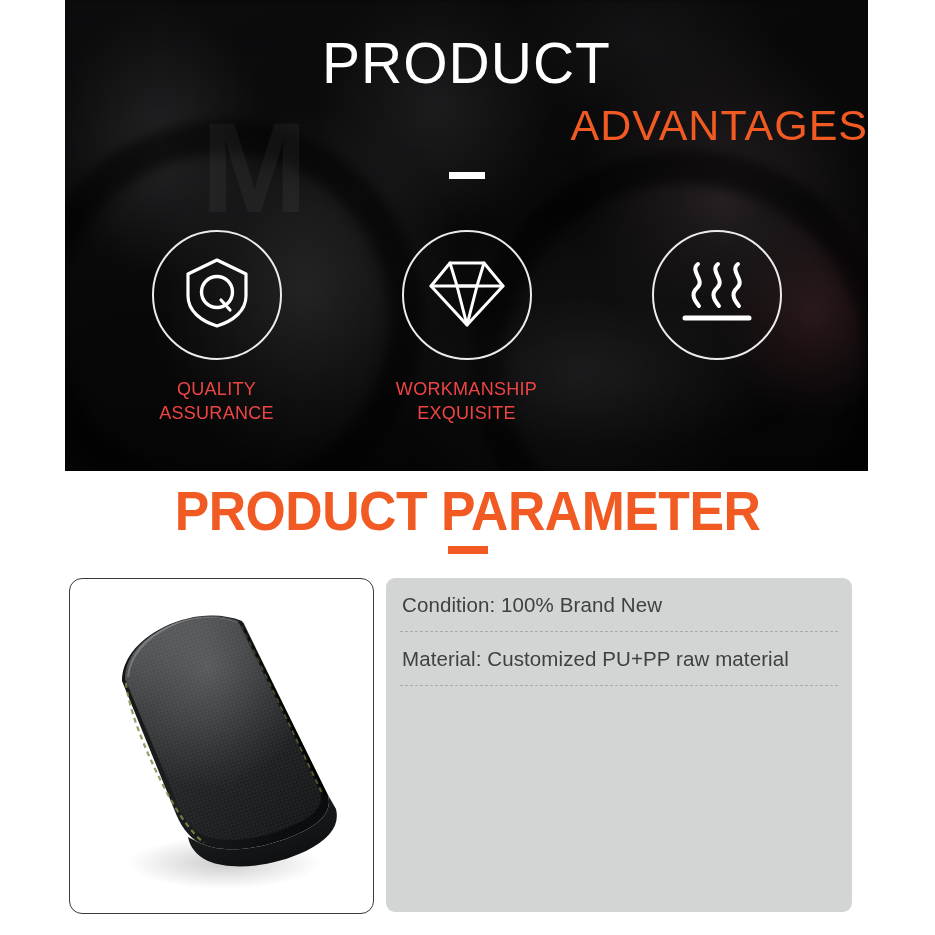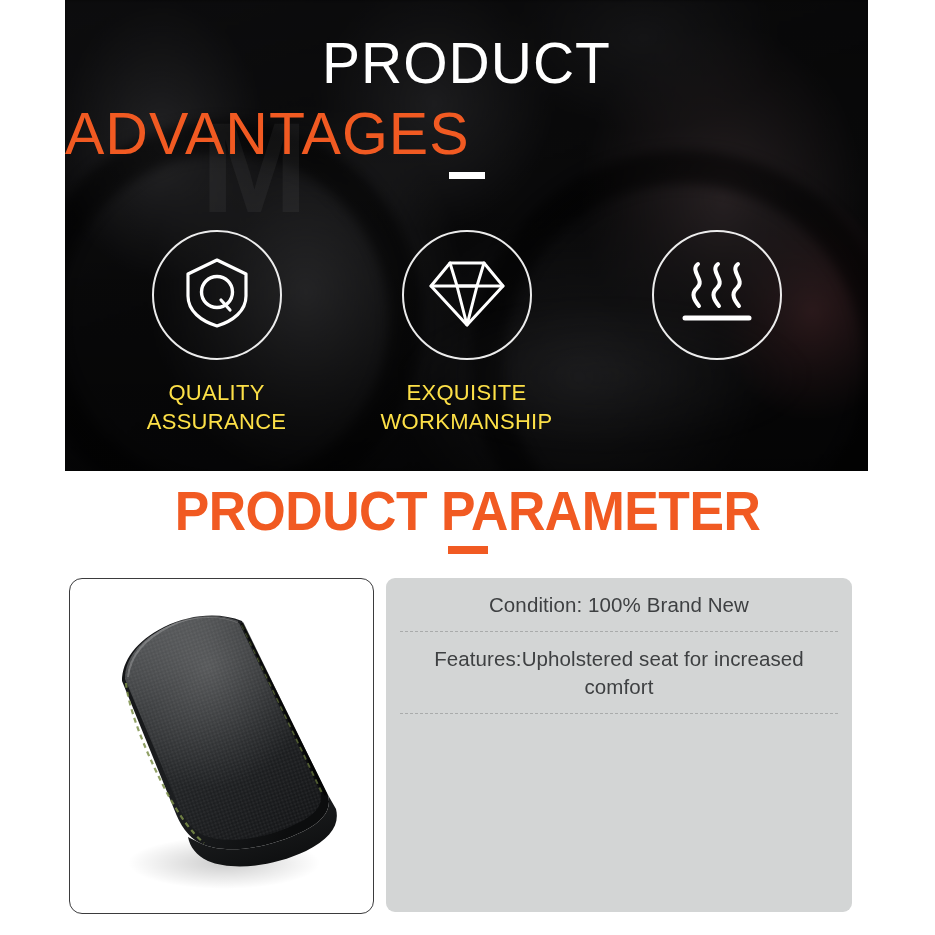--- a/index.html
+++ b/index.html
@@ -61,23 +61,23 @@
 
   .hero-title{
     position:absolute;left:0;right:0;top:33px;
     text-align:center;
     color:#ffffff;
     font-size:57px;font-weight:400;line-height:1.06;
     letter-spacing:1px;
   }
   .hero-title-2{
     position:absolute;left:0;right:0;top:103px;
-    text-align:left;
+    text-align:right;
     color:#F15A22;
-    font-size:59px;font-weight:400;line-height:1.06;
+    font-size:43px;font-weight:400;line-height:1.06;
     letter-spacing:1px;
   }
   .hero-rule{
     position:absolute;left:50%;top:172px;margin-left:-18px;
     width:36px;height:7px;background:#ffffff;
   }
 
   
   .features{
     position:absolute;left:0;right:0;top:230px;
@@ -89,22 +89,22 @@
   }
   .feature-circle{
     width:130px;height:130px;border-radius:50%;
     border:2px solid rgba(255,255,255,0.92);
     display:flex;align-items:center;justify-content:center;
     box-sizing:border-box;
   }
   .feature-label{
     margin-top:18px;
     text-align:center;
-    color:#fde047;
-    font-size:22px;font-weight:400;line-height:1.32;
+    color:#ef4444;
+    font-size:18px;font-weight:400;line-height:1.32;
     letter-spacing:0.3px;
   }
 
   
   .param-heading{
     position:absolute;left:0;right:0;top:484px;
     text-align:center;
     color:#F15A22;
     font-size:55px;font-weight:700;line-height:1;
     letter-spacing:-0.5px;
@@ -131,21 +131,20 @@
     background:#d3d5d5;border-radius:9px;
     box-sizing:border-box;
     padding:0 14px;
   }
   .spec-row{
     border-bottom:1.6px dashed #a9abab;
     color:#3e4042;
     font-size:20.5px;line-height:1.36;
     padding:13px 2px 12px 2px;
     letter-spacing:0.1px;
-    text-align:center;
   }
 </style>
 </head>
 <body>
 
 <div class="hero">
   <div class="hero-bg"></div>
   <div class="hero-wheel w1"></div>
   <div class="hero-wheel w2"></div>
   <div class="hero-shine"></div>
@@ -180,22 +179,22 @@
           <span>
             <svg width="80" height="76" viewBox="0 0 80 76" fill="none" stroke="#ffffff" stroke-width="3" stroke-linejoin="round" stroke-linecap="round">
               <path d="M23 8 L57 8 L76 31 L40 70 L4 31 Z"></path>
               <path d="M4 31 L76 31"></path>
               <path d="M23 8 L30 31 L40 70 L50 31 L57 8"></path>
               <path d="M30 31 L50 31"></path>
             </svg>
           </span>
         </div>
         <div class="feature-label">
+          <div>WORKMANSHIP</div>
           <div>EXQUISITE</div>
-          <div>WORKMANSHIP</div>
         </div>
       </div>
 
       <div class="feature">
         <div class="feature-circle">
           <span>
             <svg width="80" height="70" viewBox="0 0 80 70" fill="none" stroke="#ffffff" stroke-width="4" stroke-linecap="round" stroke-linejoin="round">
               <path d="M21 6 C12 13 29 22 20 30 C13 36 18 43 22 48"></path>
               <path d="M41 6 C32 13 49 22 40 30 C33 36 38 43 42 48"></path>
               <path d="M61 6 C52 13 69 22 60 30 C53 36 58 43 62 48"></path>
@@ -276,14 +275,14 @@
 
       <path d="M150 28 L234 200" fill="none" stroke="#000000" stroke-width="3" opacity="0.65"></path>
 
       <path d="M36 82 C38 62 52 44 78 31 C100 20 126 19 146 27" fill="none" stroke="rgba(255,255,255,0.22)" stroke-width="2"></path>
     </svg>
   </div>
 </div>
 
 <div class="spec-panel">
   <div class="spec-row">Condition: 100% Brand New</div>
-  <div class="spec-row">Features:Upholstered seat for increased comfort</div>
+  <div class="spec-row">Material: Customized PU+PP raw material</div>
 </div>
 
 </body></html>

